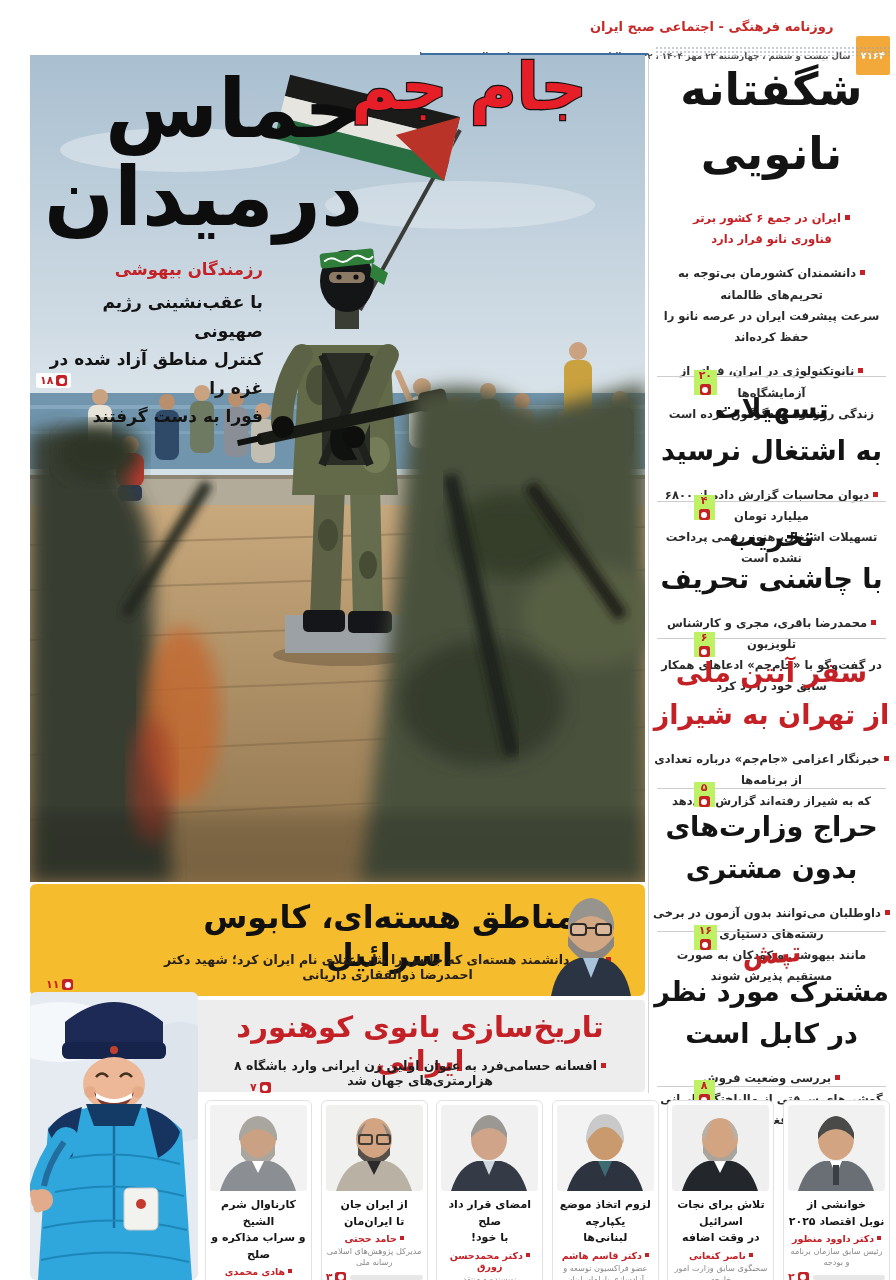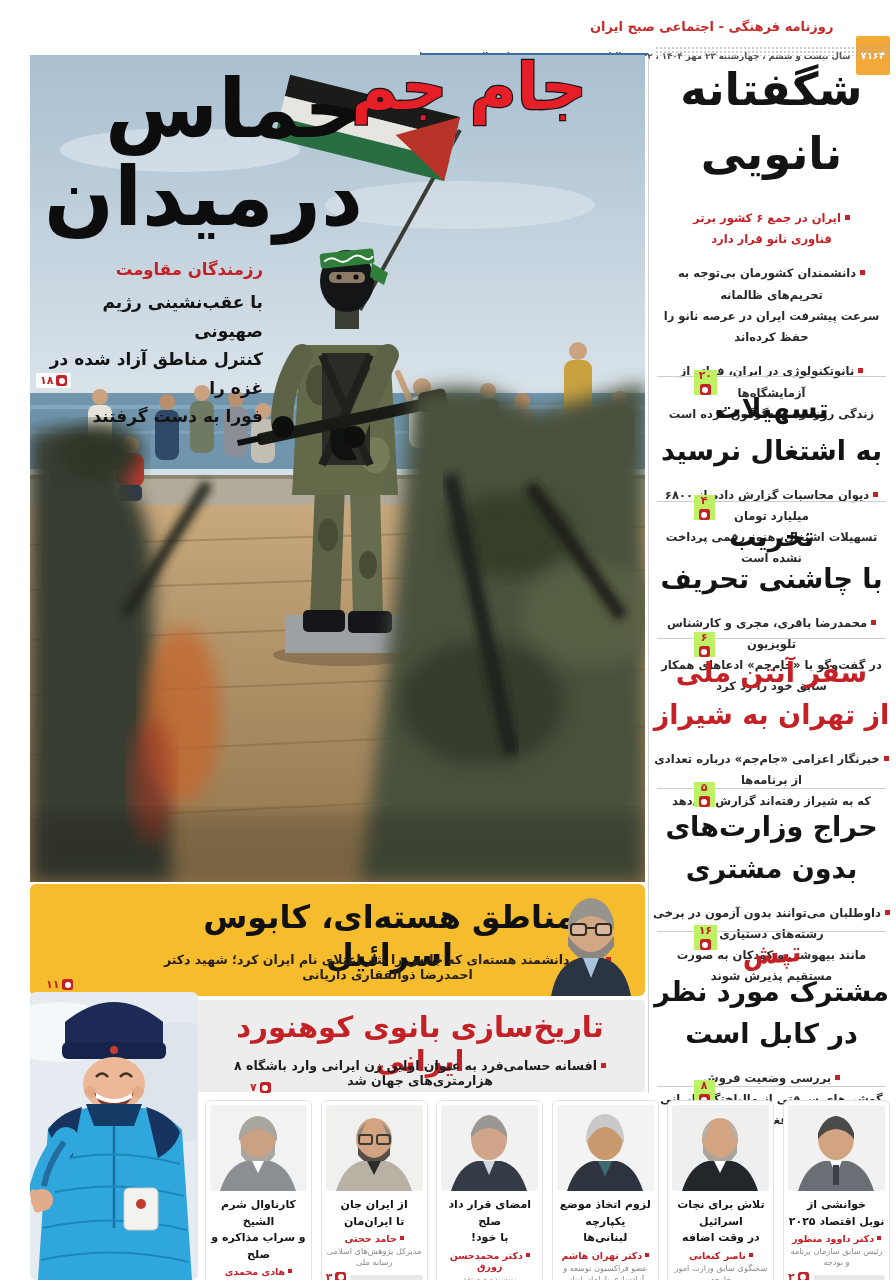--- a/index.html
+++ b/index.html
@@ -240,21 +240,21 @@
     </svg>
 
     <div class="abs logo">
       <svg width="335" height="78" viewBox="0 0 335 78">
         <text x="167" y="58" text-anchor="middle" font-family="DejaVu Sans" font-weight="bold" font-size="64" fill="#e61e28" stroke="#141414" stroke-width="2.4" paint-order="stroke">جام جم</text>
       </svg>
     </div>
 
     <h1 class="abs lead-h1 ml" style="margin:0">حماس
 درمیدان</h1>
-    <div class="abs lead-kicker">رزمندگان مقاومت</div>
+    <div class="abs lead-kicker">رزمندگان بیهوشی</div>
     <div class="abs lead-deck ml">با عقب‌نشینی رژیم صهیونی
 کنترل مناطق آزاد شده در غزه را
 فورا به دست گرفتند</div>
     <span class="abs lead-mark pmark">
         <b>۱۸</b>
         <i></i>
       </span>
   </div>
 
   <div class="abs vrule"></div>
@@ -451,21 +451,21 @@
     <div class="card">
       <div class="ph"><svg viewBox="0 0 97 86" width="97" height="86">
             <rect width="97" height="86" fill="#f3f3f3"></rect>
             <ellipse cx="48" cy="34" rx="18" ry="21" fill="#c89a6e"></ellipse>
             <path d="M29 32 Q32 10 48 9 Q64 10 67 32 L67 38 Q58 22 48 22 Q38 22 29 38 Z" fill="#c9c9c9"></path>
             <path d="M10 86 Q18 60 36 56 L60 56 Q78 60 86 86 Z" fill="#2e3340"></path>
             <polygon points="41,56 55,56 48,72" fill="#3e6b72"></polygon>
           </svg></div>
       <h3 class="ml">لزوم اتخاذ موضع یکپارچه
 لبنانی‌ها</h3>
-      <div class="by">دکتر تهران هاشم</div>
+      <div class="by">دکتر قاسم هاشم</div>
       <div class="role">عضو فراکسیون توسعه و آزادسازی پارلمان لبنان</div>
 
     </div>
 
     <div class="card">
       <div class="ph"><svg viewBox="0 0 97 86" width="97" height="86">
             <rect width="97" height="86" fill="#f1f1f1"></rect>
             <ellipse cx="48" cy="34" rx="18" ry="21" fill="#d0a489"></ellipse>
             <path d="M30 28 Q36 11 48 10 Q60 11 66 28 L66 33 Q58 23 48 23 Q38 23 30 33 Z" fill="#9b9893"></path>
             <path d="M10 86 Q18 60 36 56 L60 56 Q78 60 86 86 Z" fill="#343b46"></path>

